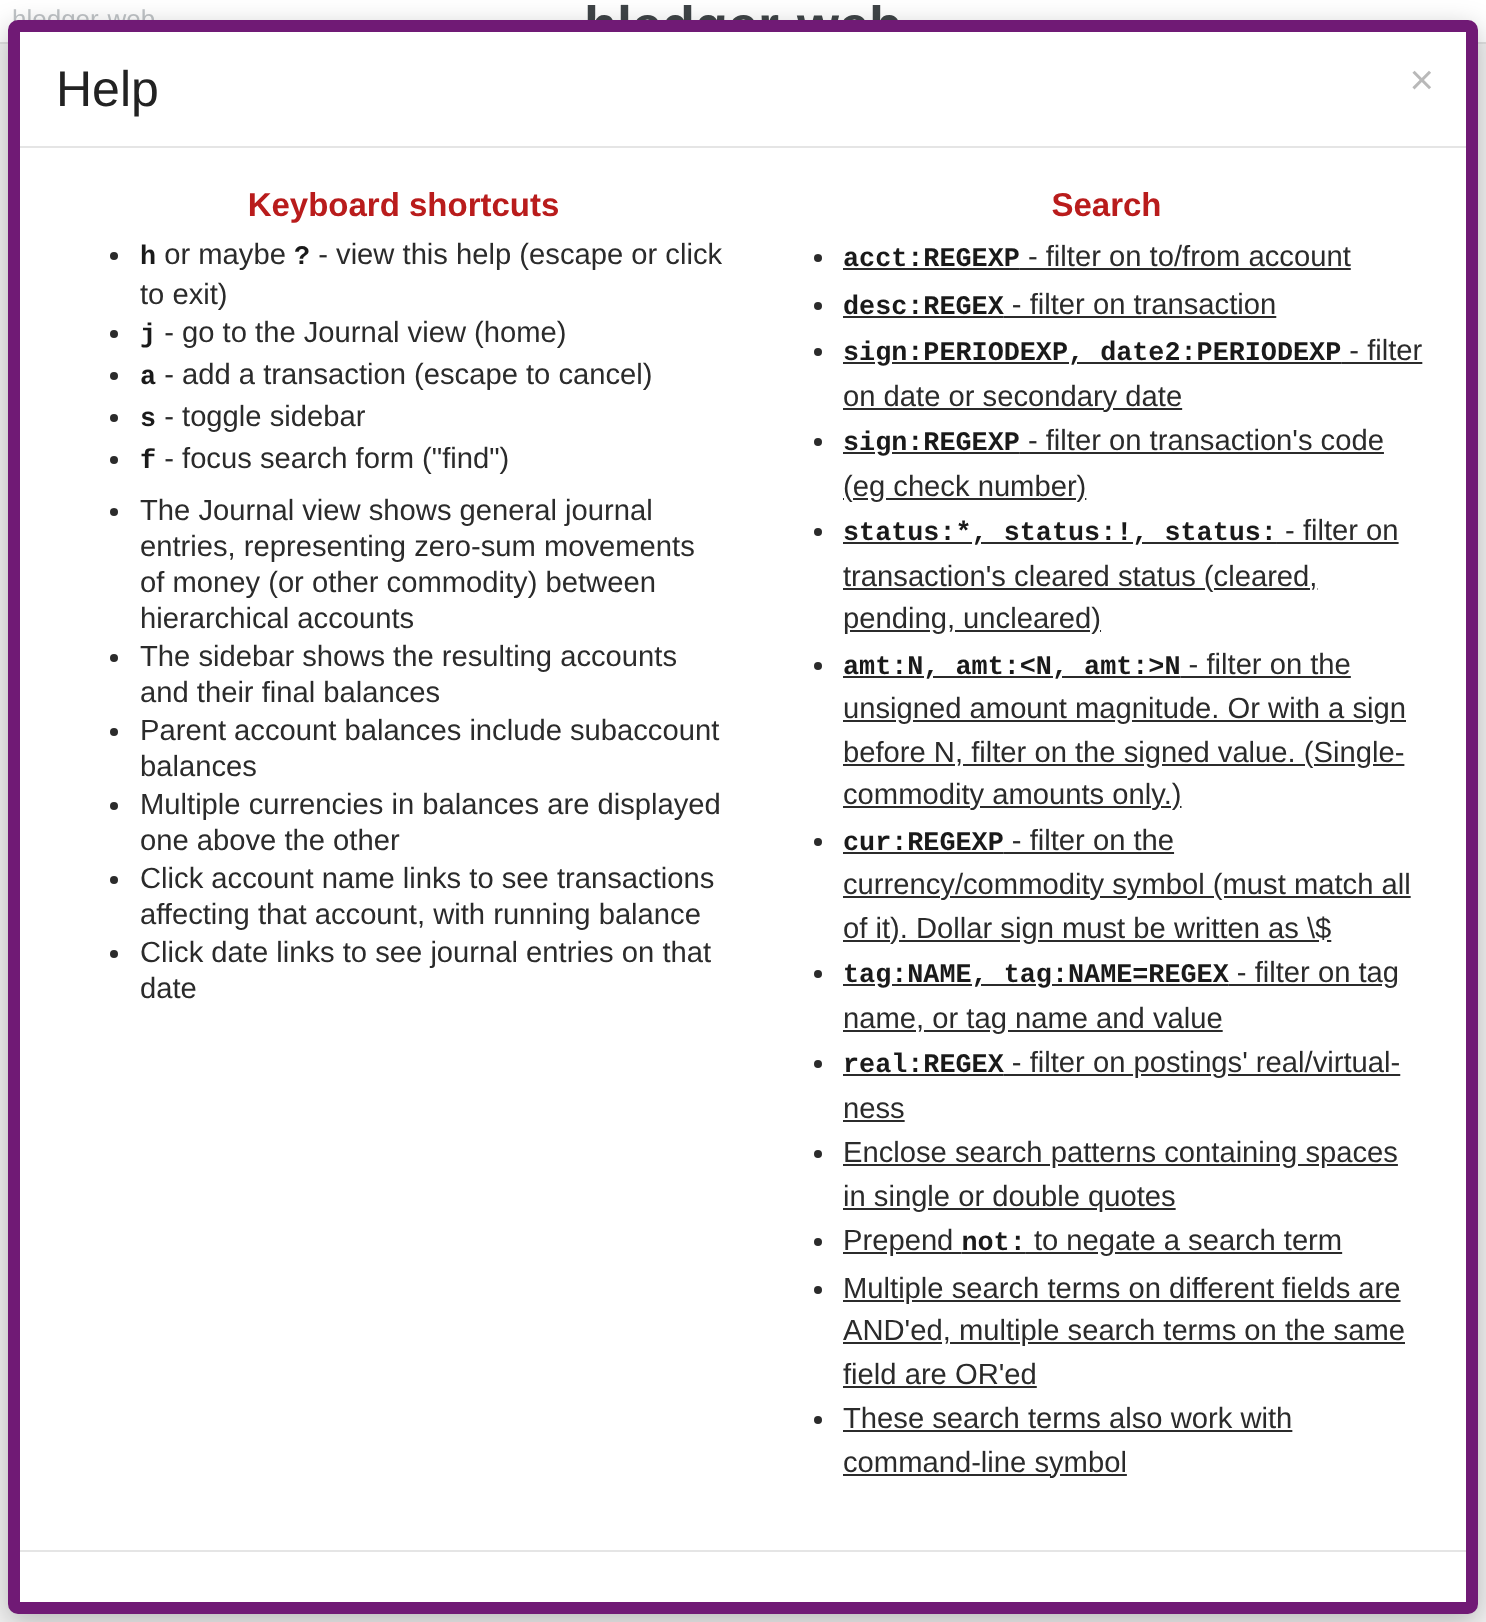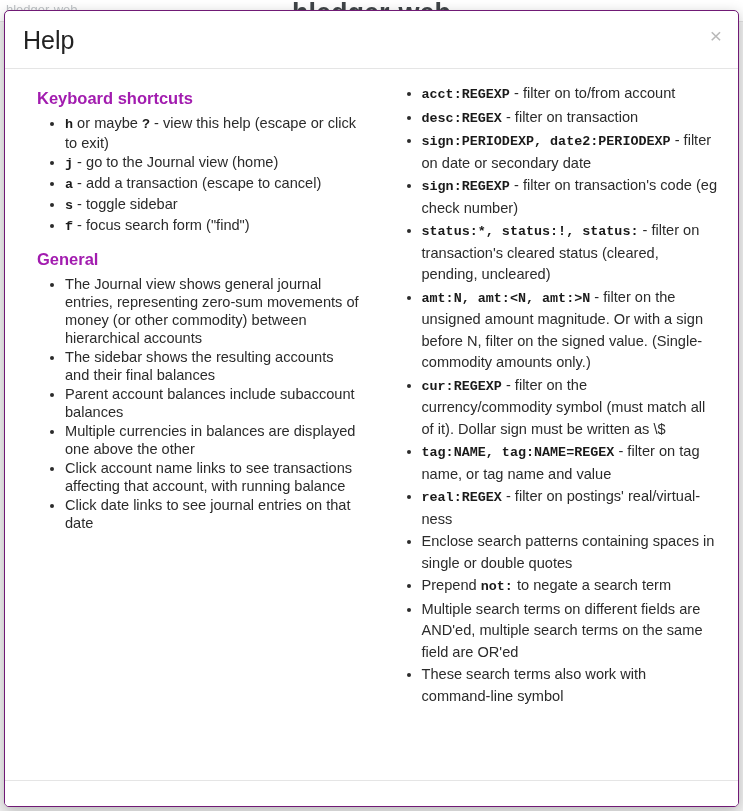--- a/index.html
+++ b/index.html
@@ -43,21 +43,21 @@
     white-space: nowrap;
   }
 
   .modal {
     position: absolute;
     top: 10px;
     left: 4px;
     width: 735px;
     height: 797px;
     background: #ffffff;
-    border: 1px solid #701a75;
+    border: 6px solid #701a75;
     border-radius: 5px;
     box-shadow: 0 4px 14px rgba(0,0,0,0.25);
     overflow: hidden;
   }
   .modal-header {
     position: relative;
     height: 58px;
     border-bottom: 1px solid #e5e5e5;
     padding: 14px 18px 0 18px;
   }
@@ -86,42 +86,43 @@
     display: flex;
     align-items: flex-start;
   }
   .col {
     width: 50%;
     padding: 0 10px;
   }
   h4.section {
     font-size: 16.5px;
     font-weight: bold;
-    color: #a21caf;
+    color: #b91c1c;
     margin: 6px 0 6px 12px;
+    text-align: center;
   }
   h4.section.tight { margin-top: 14px; }
   ul.bullets {
     margin: 0 0 6px 0;
     padding-left: 40px;
     list-style: disc;
   }
   ul.bullets li {
     font-size: 14.6px;
     line-height: 18px;
     color: #2b2b2b;
     margin-bottom: 1px;
   }
   code, .mono {
     font-family: "Liberation Mono", monospace;
     font-weight: bold;
     font-size: 13.4px;
     color: #1a1a1a;
   }
-  .right-col ul.bullets li { line-height: 21.5px; }
+  .right-col ul.bullets li { line-height: 21.5px; text-decoration: underline; }
   .modal-footer {
     position: absolute;
     left: 0; right: 0; bottom: 0;
     height: 26px;
     border-top: 1px solid #e5e5e5;
     background: #ffffff;
   }
 </style>
 </head>
 <body>
@@ -144,32 +145,32 @@
       <div class="col left-col">
         <h4 class="section">Keyboard shortcuts</h4>
         <ul class="bullets">
           <li><code>h</code> or maybe <code>?</code> - view this help (escape or click to exit)</li>
           <li><code>j</code> - go to the Journal view (home)</li>
           <li><code>a</code> - add a transaction (escape to cancel)</li>
           <li><code>s</code> - toggle sidebar</li>
           <li><code>f</code> - focus search form ("find")</li>
         </ul>
 
-        <h4 class="section tight">General</h4>
         <ul class="bullets">
           <li>The Journal view shows general journal entries, representing zero-sum movements of money (or other commodity) between hierarchical accounts</li>
           <li>The sidebar shows the resulting accounts and their final balances</li>
           <li>Parent account balances include subaccount balances</li>
           <li>Multiple currencies in balances are displayed one above the other</li>
           <li>Click account name links to see transactions affecting that account, with running balance</li>
           <li>Click date links to see journal entries on that date</li>
         </ul>
       </div>
 
       <div class="col right-col">
+        <h4 class="section">Search</h4>
         <ul class="bullets">
           <li><code>acct:REGEXP</code><span> - filter on to/from account</span></li>
           <li><code>desc:REGEX</code><span> - filter on transaction</span></li>
           <li><code>sign:PERIODEXP, date2:PERIODEXP</code><span> - filter on date or secondary date</span></li>
           <li><code>sign:REGEXP</code><span> - filter on transaction's code (eg check number)</span></li>
           <li><code>status:*, status:!, status:</code><span> - filter on transaction's cleared status (cleared, pending, uncleared)</span></li>
           <li><code>amt:N, amt:&lt;N, amt:&gt;N</code><span> - filter on the unsigned amount magnitude. Or with a sign before N, filter on the signed value. (Single-commodity amounts only.)</span></li>
           <li><code>cur:REGEXP</code><span> - filter on the currency/commodity symbol (must match all of it). Dollar sign must be written as \$</span></li>
           <li><code>tag:NAME, tag:NAME=REGEX</code><span> - filter on tag name, or tag name and value</span></li>
           <li><code>real:REGEX</code><span> - filter on postings' real/virtual-ness</span></li>

